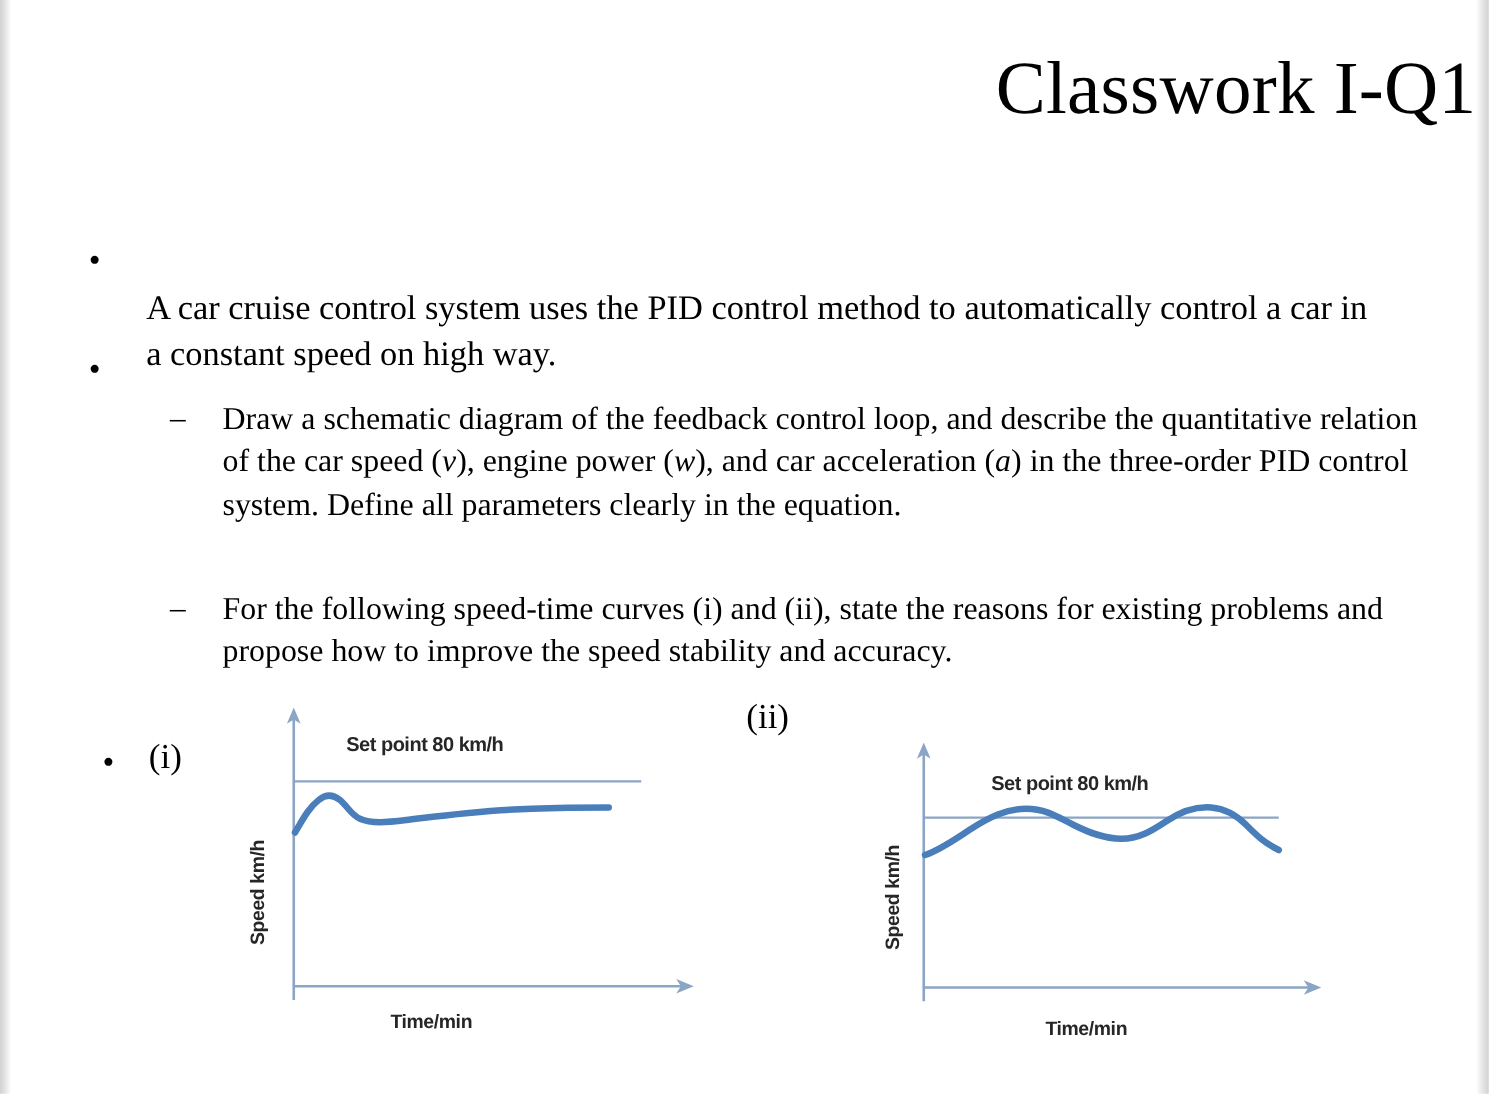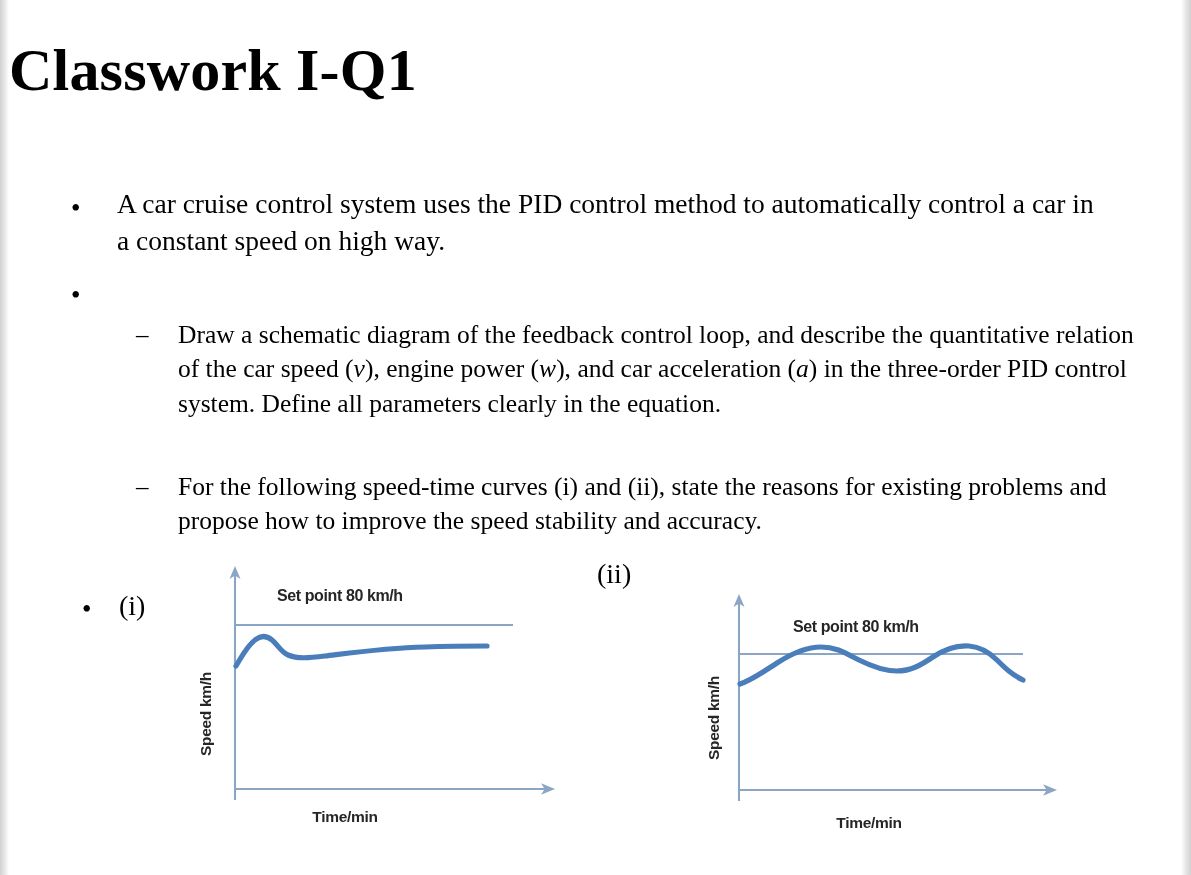--- a/index.html
+++ b/index.html
@@ -36,43 +36,44 @@
     left: 9px; top: 0;
     width: 1172px;
     height: 875px;
   }
 
   
   .slide-title {
     position: absolute;
     left: 0; top: 38px;
     width: 1172px;
-    text-align: left;
+    text-align: right;
     font-size: 60px;
     line-height: 1.08;
-    font-weight: bold;
+    font-weight: normal;
     letter-spacing: 0.2px;
   }
 
   
   .bullet-row {
     position: absolute;
     display: flex;
     align-items: flex-start;
   }
   .bullet-mark {
     flex: 0 0 auto;
     font-size: 27px;
     line-height: 1;
     width: 46px;
   }
   .bullet-text {
     flex: 1 1 auto;
     font-size: 27.5px;
     line-height: 1.33;
+    margin-top: 42px;
   }
 
   #bullet-main {
     left: 62px;
     top: 186px;
     width: 1030px;
   }
   #bullet-main .bullet-mark { padding-top: 9px; }
 
   #bullet-empty {

